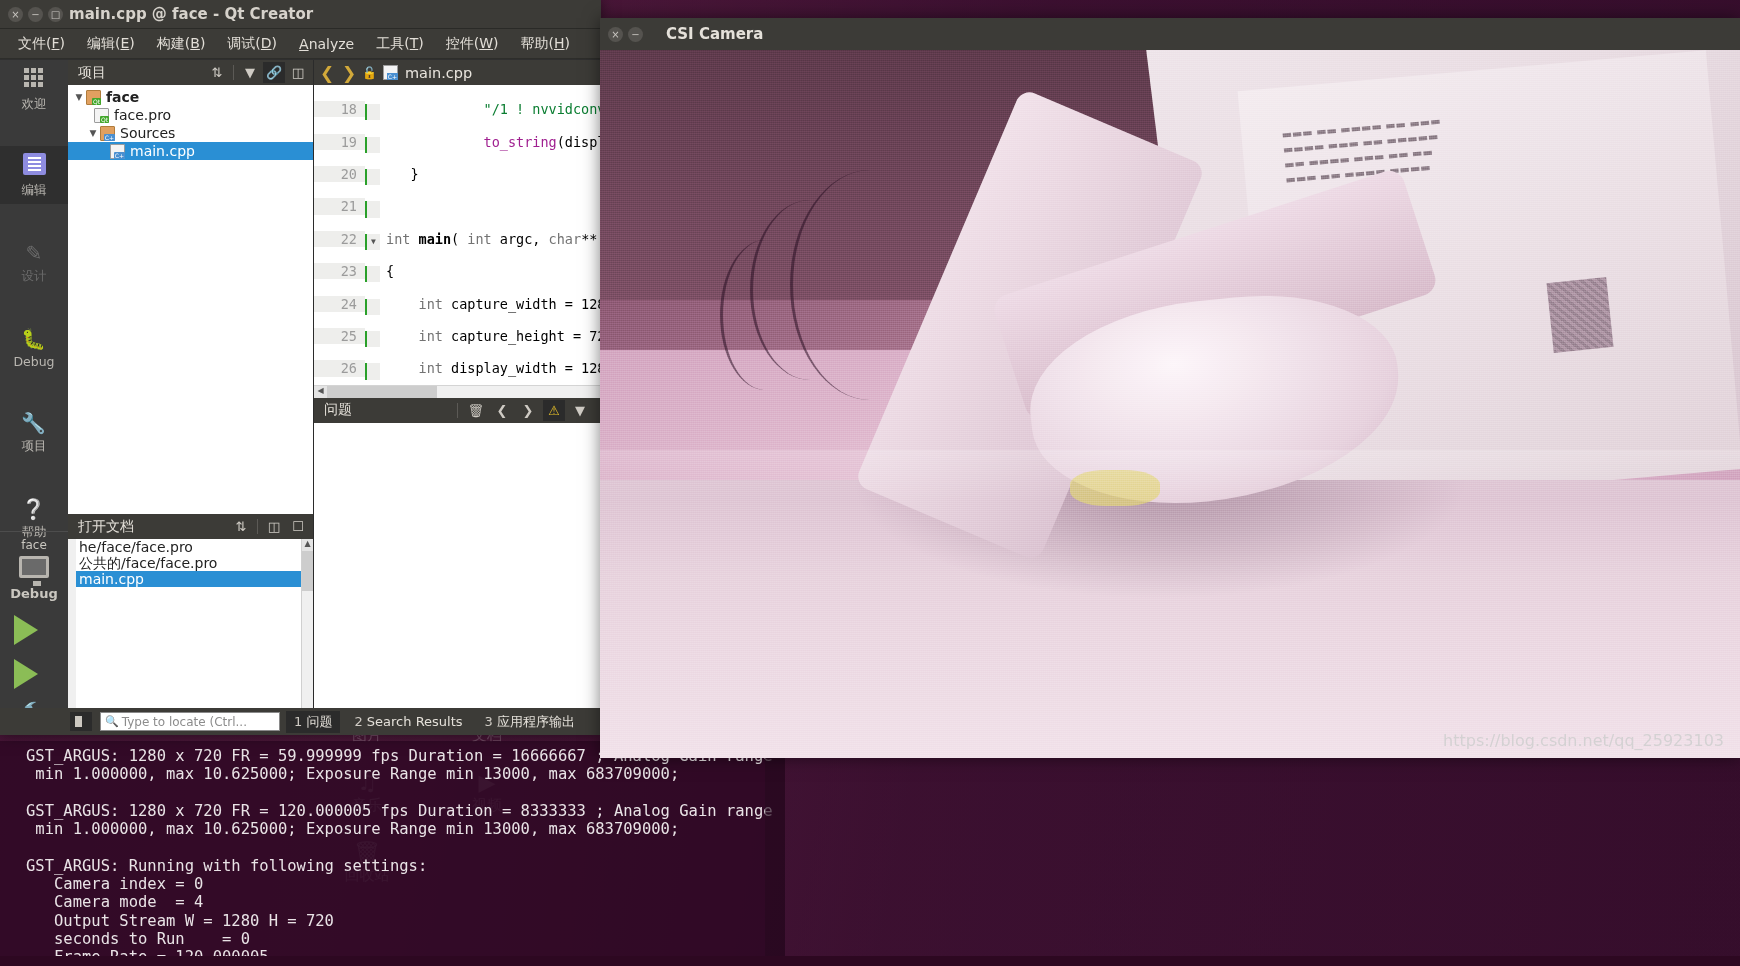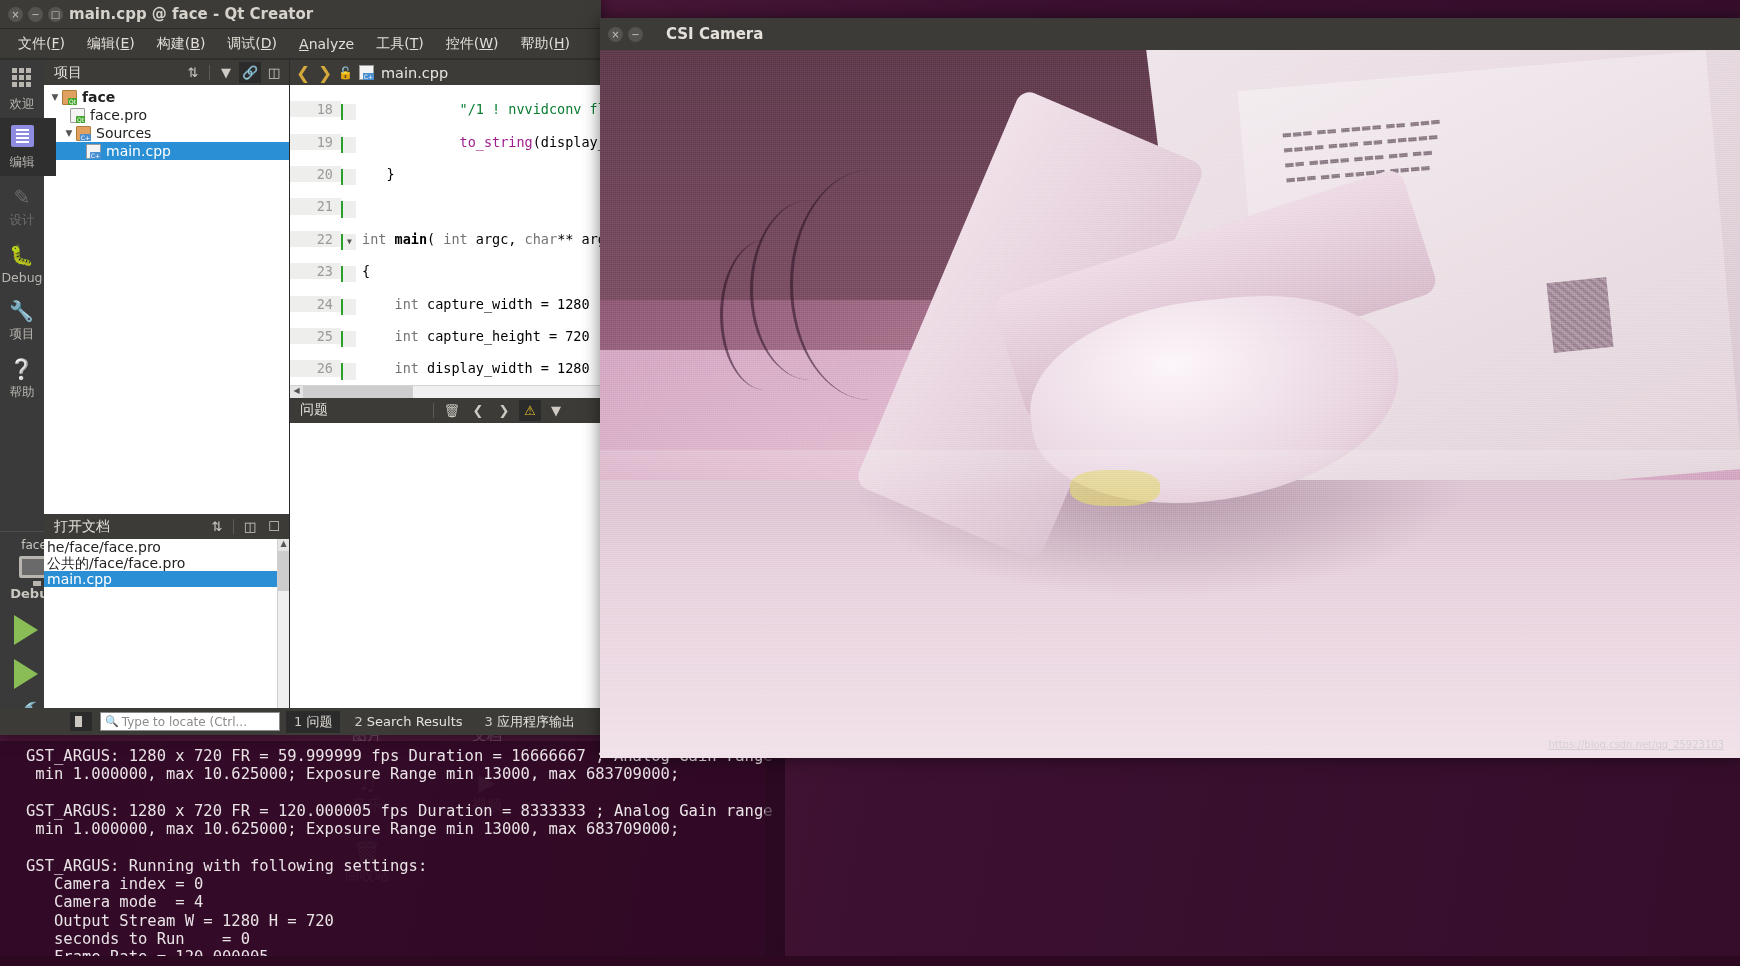--- a/index.html
+++ b/index.html
@@ -70,22 +70,22 @@
   }
   .menuitem {
     color: #e2ded7; font-size: 14px; padding: 3px 11px; white-space: nowrap;
   }
   .menuitem u { text-decoration: underline; }
 
   .body { position: absolute; left: 0; top: 60px; width: 601px; height: 675px; display: flex; }
 
   
   .modebar {
-    width: 44px; background: #3a3a3a; position: relative;
-    display: flex; flex-direction: column; align-items: center;
+    width: 68px; background: #3a3a3a; position: relative;
+    display: flex; flex-direction: column; align-items: center; gap: 28px;
   }
   .mode {
     width: 68px; padding: 7px 0 5px; text-align: center; color: #b9b6b0;
   }
   .mode.active { background: #2f2f2f; }
   .mode .mlabel { font-size: 12.5px; display: block; margin-top: 1px; }
   .mode.disabled { color: #6b6b6b; }
   .mode .micon { display: block; height: 28px; line-height: 28px; font-size: 20px; }
 
   .grid-icon { display:inline-block; width: 23px; height: 23px; }
@@ -142,21 +142,21 @@
           border-radius:1px;}
   .fico.folder { background:#e0a060; border:1px solid #b07c3c;}
   .fico.file { background:#f4f4f4; border:1px solid #9c9c9c;}
   .fico .tag { position:absolute; right:-1px; bottom:-1px; font-size:6px; line-height:7px;
                padding:0 1px; color:#fff; border-radius:1px;}
   .tag.qt { background:#41a62a;}
   .tag.cpp { background:#4a8fd0;}
   .bold { font-weight: bold; }
 
   .openhdr { height: 25px; }
-  .openlist { height: 196px; background:#fff; font-size:14px; color:#222; position:relative; overflow:hidden;}
+  .openlist { height: 196px; background:#fff; font-size:14px; color:#222; position:relative; overflow:hidden;margin-left:8px;}
   .orow { height: 16px; padding-left: 3px; line-height: 16px; white-space: nowrap;}
   .orow.sel { background:#2a8fd4; color:#fff;}
   .oscroll { position:absolute; right:0; top:0; width:12px; height: 196px; background:#f0f0f0;
              border-left:1px solid #d0d0d0;}
   .oscroll .up, .oscroll .dn { height: 12px; text-align:center; font-size:8px; color:#555; background:#e4e4e4;}
   .oscroll .dn { position:absolute; bottom:0; width:12px;}
   .oscroll .thumb { position:absolute; top:12px; width:12px; height: 40px; background:#cdcdcd;}
 
   
   .editorcol { flex:1; display:flex; flex-direction:column; background:#fff; min-width:0;}
@@ -308,22 +308,22 @@
   .v-band {
     position:absolute; left:0; top:400px; width:1140px; height:50px;
     background: linear-gradient(rgba(255,255,255,0.18), rgba(255,255,255,0));
   }
   .v-dark-sq {
     position:absolute; left:950px; top:230px; width:60px; height:70px;
     background: repeating-linear-gradient(45deg,#8e7686 0 3px,#a68b9c 3px 6px);
     transform: rotate(-6deg); opacity:0.85;
   }
   .watermark {
-    position:absolute; right: 16px; bottom: 8px; color:#cfcfcf; font-size: 10px;
-    font-family:"DejaVu Sans", sans-serif; opacity:0.85;text-decoration:underline;
+    position:absolute; right: 16px; bottom: 8px; color:#cfcfcf; font-size: 16px;
+    font-family:"DejaVu Sans", sans-serif; opacity:0.85;
   }
 </style>
 </head>
 <body>
 
 <div id="root">
 
   <div class="desktop"></div>
 
   <div class="desktop-icons">

